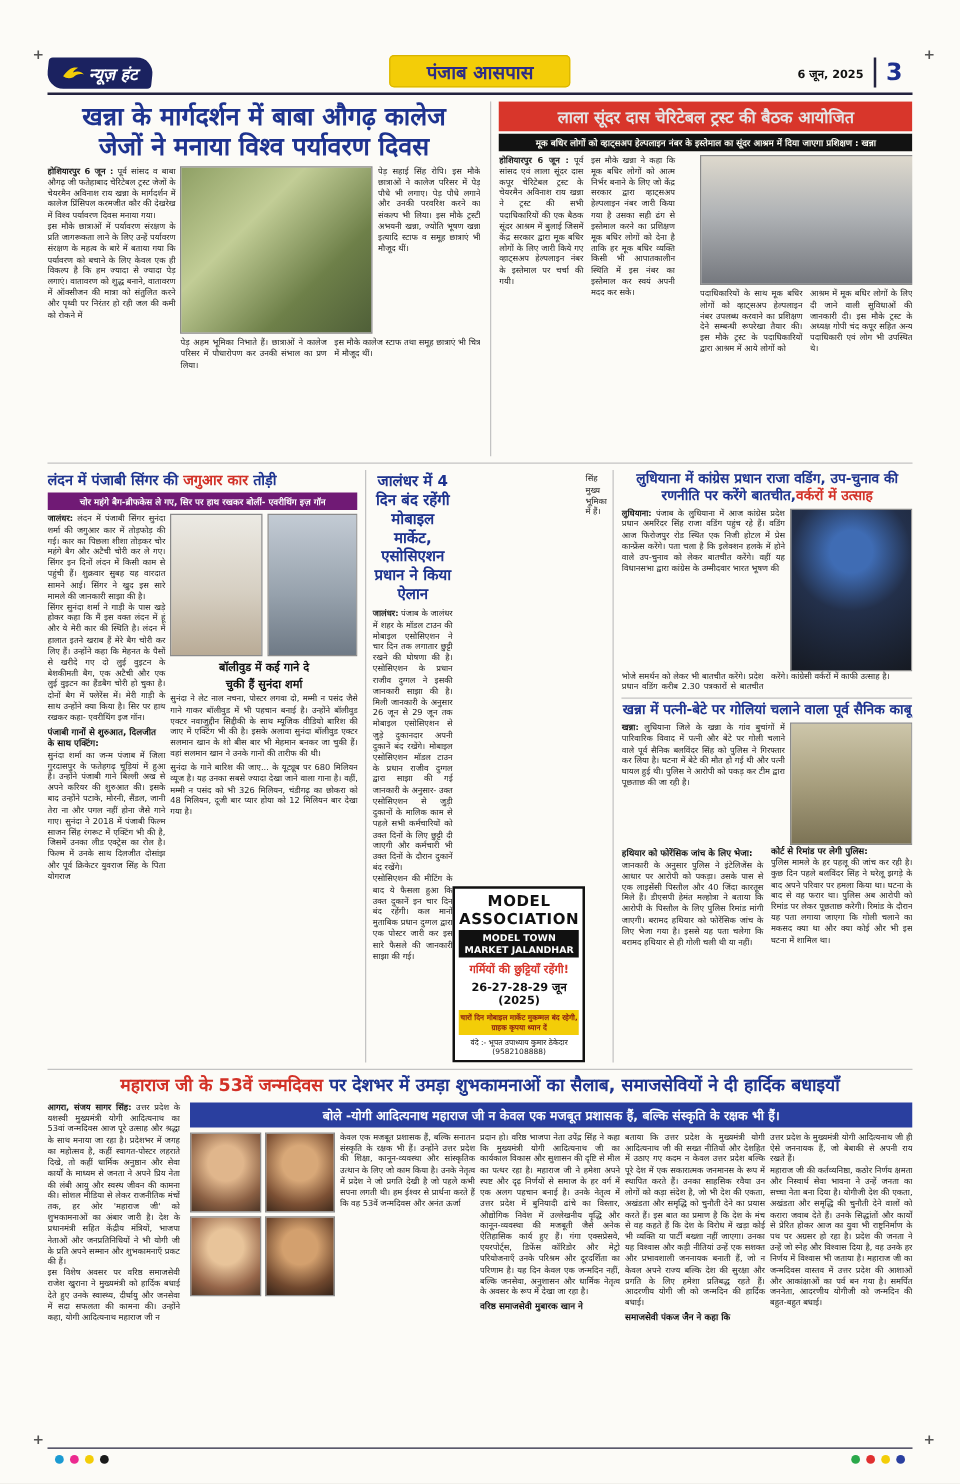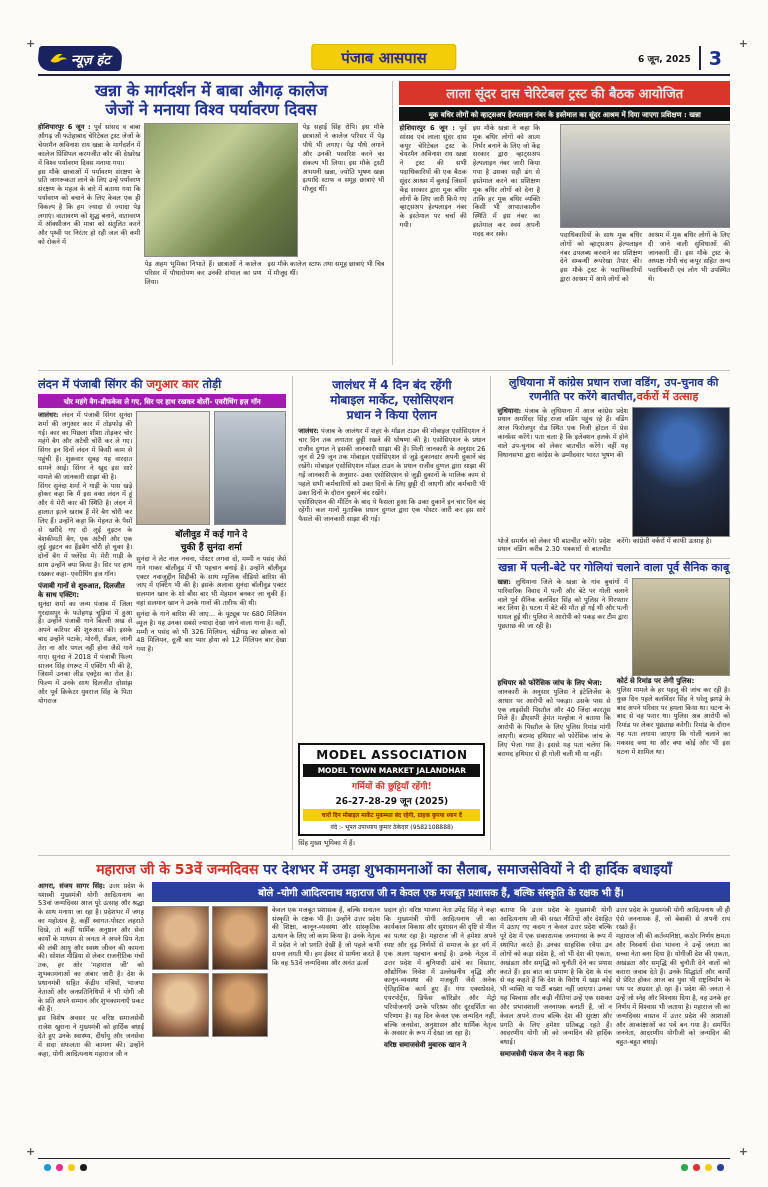--- a/index.html
+++ b/index.html
@@ -25,52 +25,52 @@
   .navy{color:#1e338f}
   .hred{color:#d23127}
   .subhead{font-size:7px;font-weight:bold;color:#111;margin:2px 0 1px 0}
 
   .row1{display:flex;gap:8px;height:284px;border-bottom:1px solid #c3c3c3;padding-bottom:5px;overflow:hidden}
   .row2{display:flex;gap:6px;height:474px;border-bottom:1px solid #c3c3c3;padding-top:5px;padding-bottom:5px;overflow:hidden}
   .row3{padding-top:5px;height:292px;overflow:hidden}
 
   
   .art-env{width:348px;overflow:hidden}
-  .art-env h2{font-size:16px;line-height:1.2;text-align:center;font-weight:bold;margin:0 0 4px 0;white-space:pre-line}
+  .art-env h2{font-size:20px;line-height:1.2;text-align:center;font-weight:bold;margin:0 0 4px 0;white-space:pre-line}
   .env-body{display:flex;gap:4px}
   .env-colA{width:104px}
   .env-right{width:240px}
   .env-top{display:flex;gap:4px}
   .ph-trees{width:152px;height:132px;background:linear-gradient(135deg,#8fa065 0%,#c2cd96 35%,#6e8049 70%,#4f5f38 100%)}
   .env-side{width:82px}
   .env-caps{margin-top:3px}
 
   
   .art-trust{width:332px;border-left:1px solid #c3c3c3;padding-left:6px;overflow:hidden}
   .trust-head{background:#d8362b;color:#e5e5e5;font-size:13px;font-weight:bold;text-align:center;padding:3px 2px;margin-bottom:2px}
   .trust-sub{background:#121212;color:#fdfdf4;font-size:7px;font-weight:bold;text-align:center;padding:2.5px 2px;margin-bottom:3px}
   .trust-body{display:flex;gap:20px}
   .trust-left{width:150px}
   .trust-right{width:170px}
   .ph-meeting{width:170px;height:102px;background:linear-gradient(180deg,#ded9cd 0%,#b0b3b6 45%,#75787e 100%);margin-bottom:3px}
 
   
   .art-jaguar{width:252px;overflow:hidden}
   .art-jaguar h2{font-size:11.5px;text-align:left;font-weight:bold;margin:0 0 3px 0}
-  .jag-strap{background:#a21caf;color:#fff;font-size:7px;font-weight:bold;text-align:center;padding:2.5px 2px;margin-bottom:3px}
+  .jag-strap{background:#701a75;color:#fff;font-size:7px;font-weight:bold;text-align:center;padding:2.5px 2px;margin-bottom:3px}
   .jag-body{display:flex;gap:4px}
   .jag-left{width:98px}
   .jag-right{width:150px}
   .jag-photos{display:flex;gap:4px;margin-bottom:2px}
   .ph-singer{width:72px;height:112px;background:linear-gradient(180deg,#eceae4 0%,#d6cfc2 55%,#b9ab96 100%)}
   .ph-street{width:70px;height:112px;background:linear-gradient(180deg,#c3cbd4 0%,#98a3ae 55%,#6f7a86 100%)}
   .jag-subB{font-size:9px;font-weight:bold;text-align:center;color:#111;margin:2px 0;white-space:pre-line}
 
   
-  .mid-col{width:190px;border-left:1px solid #c3c3c3;border-right:1px solid #c3c3c3;padding:0 5px;display:flex;flex-direction:column;overflow:hidden}
+  .mid-col{width:190px;border-left:1px solid #c3c3c3;border-right:1px solid #c3c3c3;padding:0 5px;display:flex;flex-direction:row;overflow:hidden}
   .mid-col h2{font-size:12px;line-height:1.25;text-align:center;font-weight:bold;margin:2px 0 4px 0;white-space:pre-line}
   .ad{margin-top:auto;border:2px solid #111;padding:3px;text-align:center;background:#fff}
   .ad-title{font-size:12px;font-weight:bold;color:#111;letter-spacing:.5px}
   .ad-market{background:#111;color:#fff;font-size:7.5px;font-weight:bold;padding:2px 0;margin:2px 0}
   .ad-offer{color:#d8362b;font-size:9px;font-weight:bold;margin:2px 0}
   .ad-dates{font-size:9px;font-weight:bold;color:#111}
   .ad-note{background:#f3cd08;color:#8a1a12;font-size:5.8px;font-weight:bold;padding:2px 1px;margin:2px 0}
   .ad-contact{font-size:6px;color:#111}
   .mid-tail{margin-top:3px}
 

